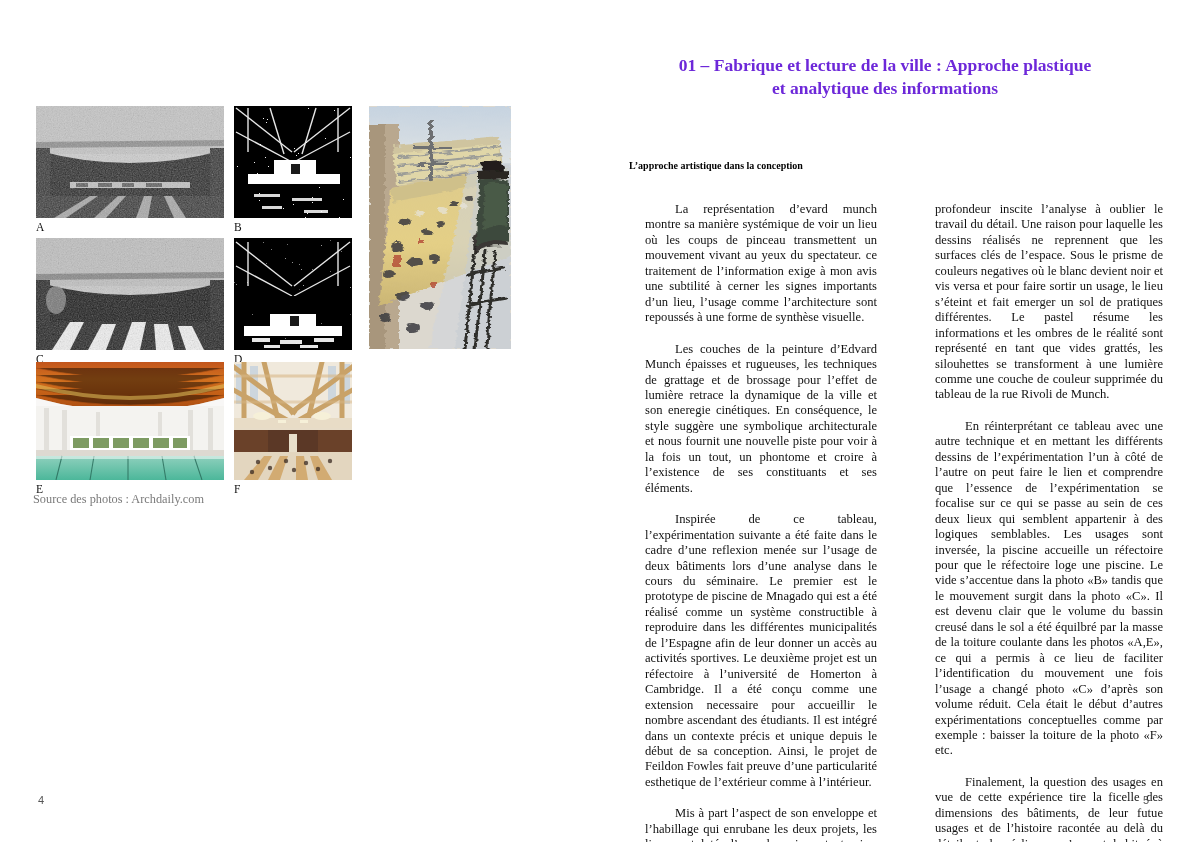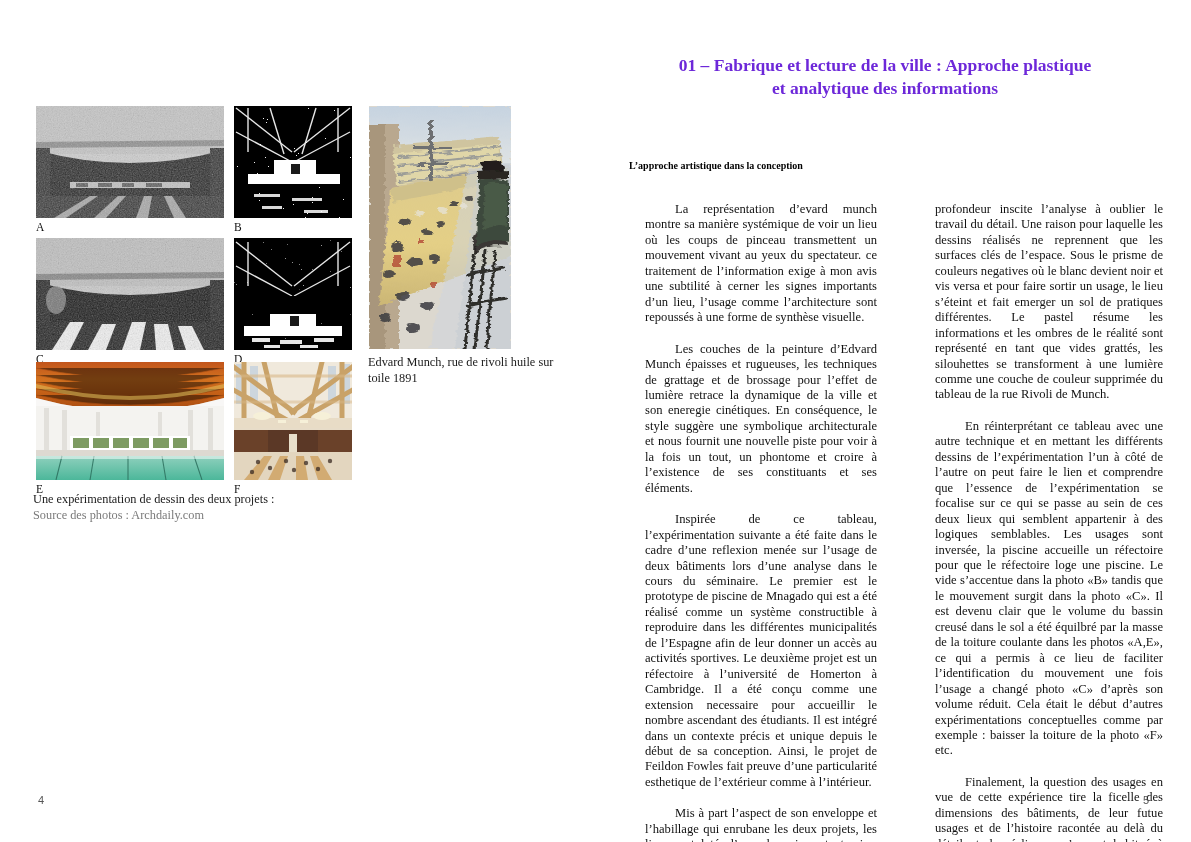--- a/index.html
+++ b/index.html
@@ -462,24 +462,22 @@
           <path d="M104 130 C112 124 124 122 136 124 L138 140 C126 138 114 140 106 146 Z" fill="#2a2826" opacity="0.9"></path>
 
           <path d="M112 56 L132 54 L136 66 L114 68 Z" fill="#221f1c"></path>
           <path d="M108 66 L140 64 L140 72 L108 74 Z" fill="#2a2724"></path>
           <path d="M110 74 C118 72 134 72 140 76 L140 136 C128 132 116 134 108 140 Z" fill="#3d4a3c"></path>
           <path d="M116 78 C124 76 134 76 138 80 L138 120 C128 118 120 120 114 124 Z" fill="#4a5a47"></path>
         </g>
       </svg>
     </div>
 
-    <div class="caption" id="caption-munch">Edvard Munch, rue de rivoli huile sur toile 1891</div>
 
     <div class="caption" id="caption-projects">
-      <div>Une expérimentation de dessin des deux projets :</div>
       <div class="src">Source des photos : Archdaily.com</div>
     </div>
 
     <div class="page-num" id="page-num-left">4</div>
   </div>
 
   <div class="right-page"></div>
 
   <div class="doc-title">
     <div>01 – Fabrique et lecture de la ville : Approche plastique</div>

